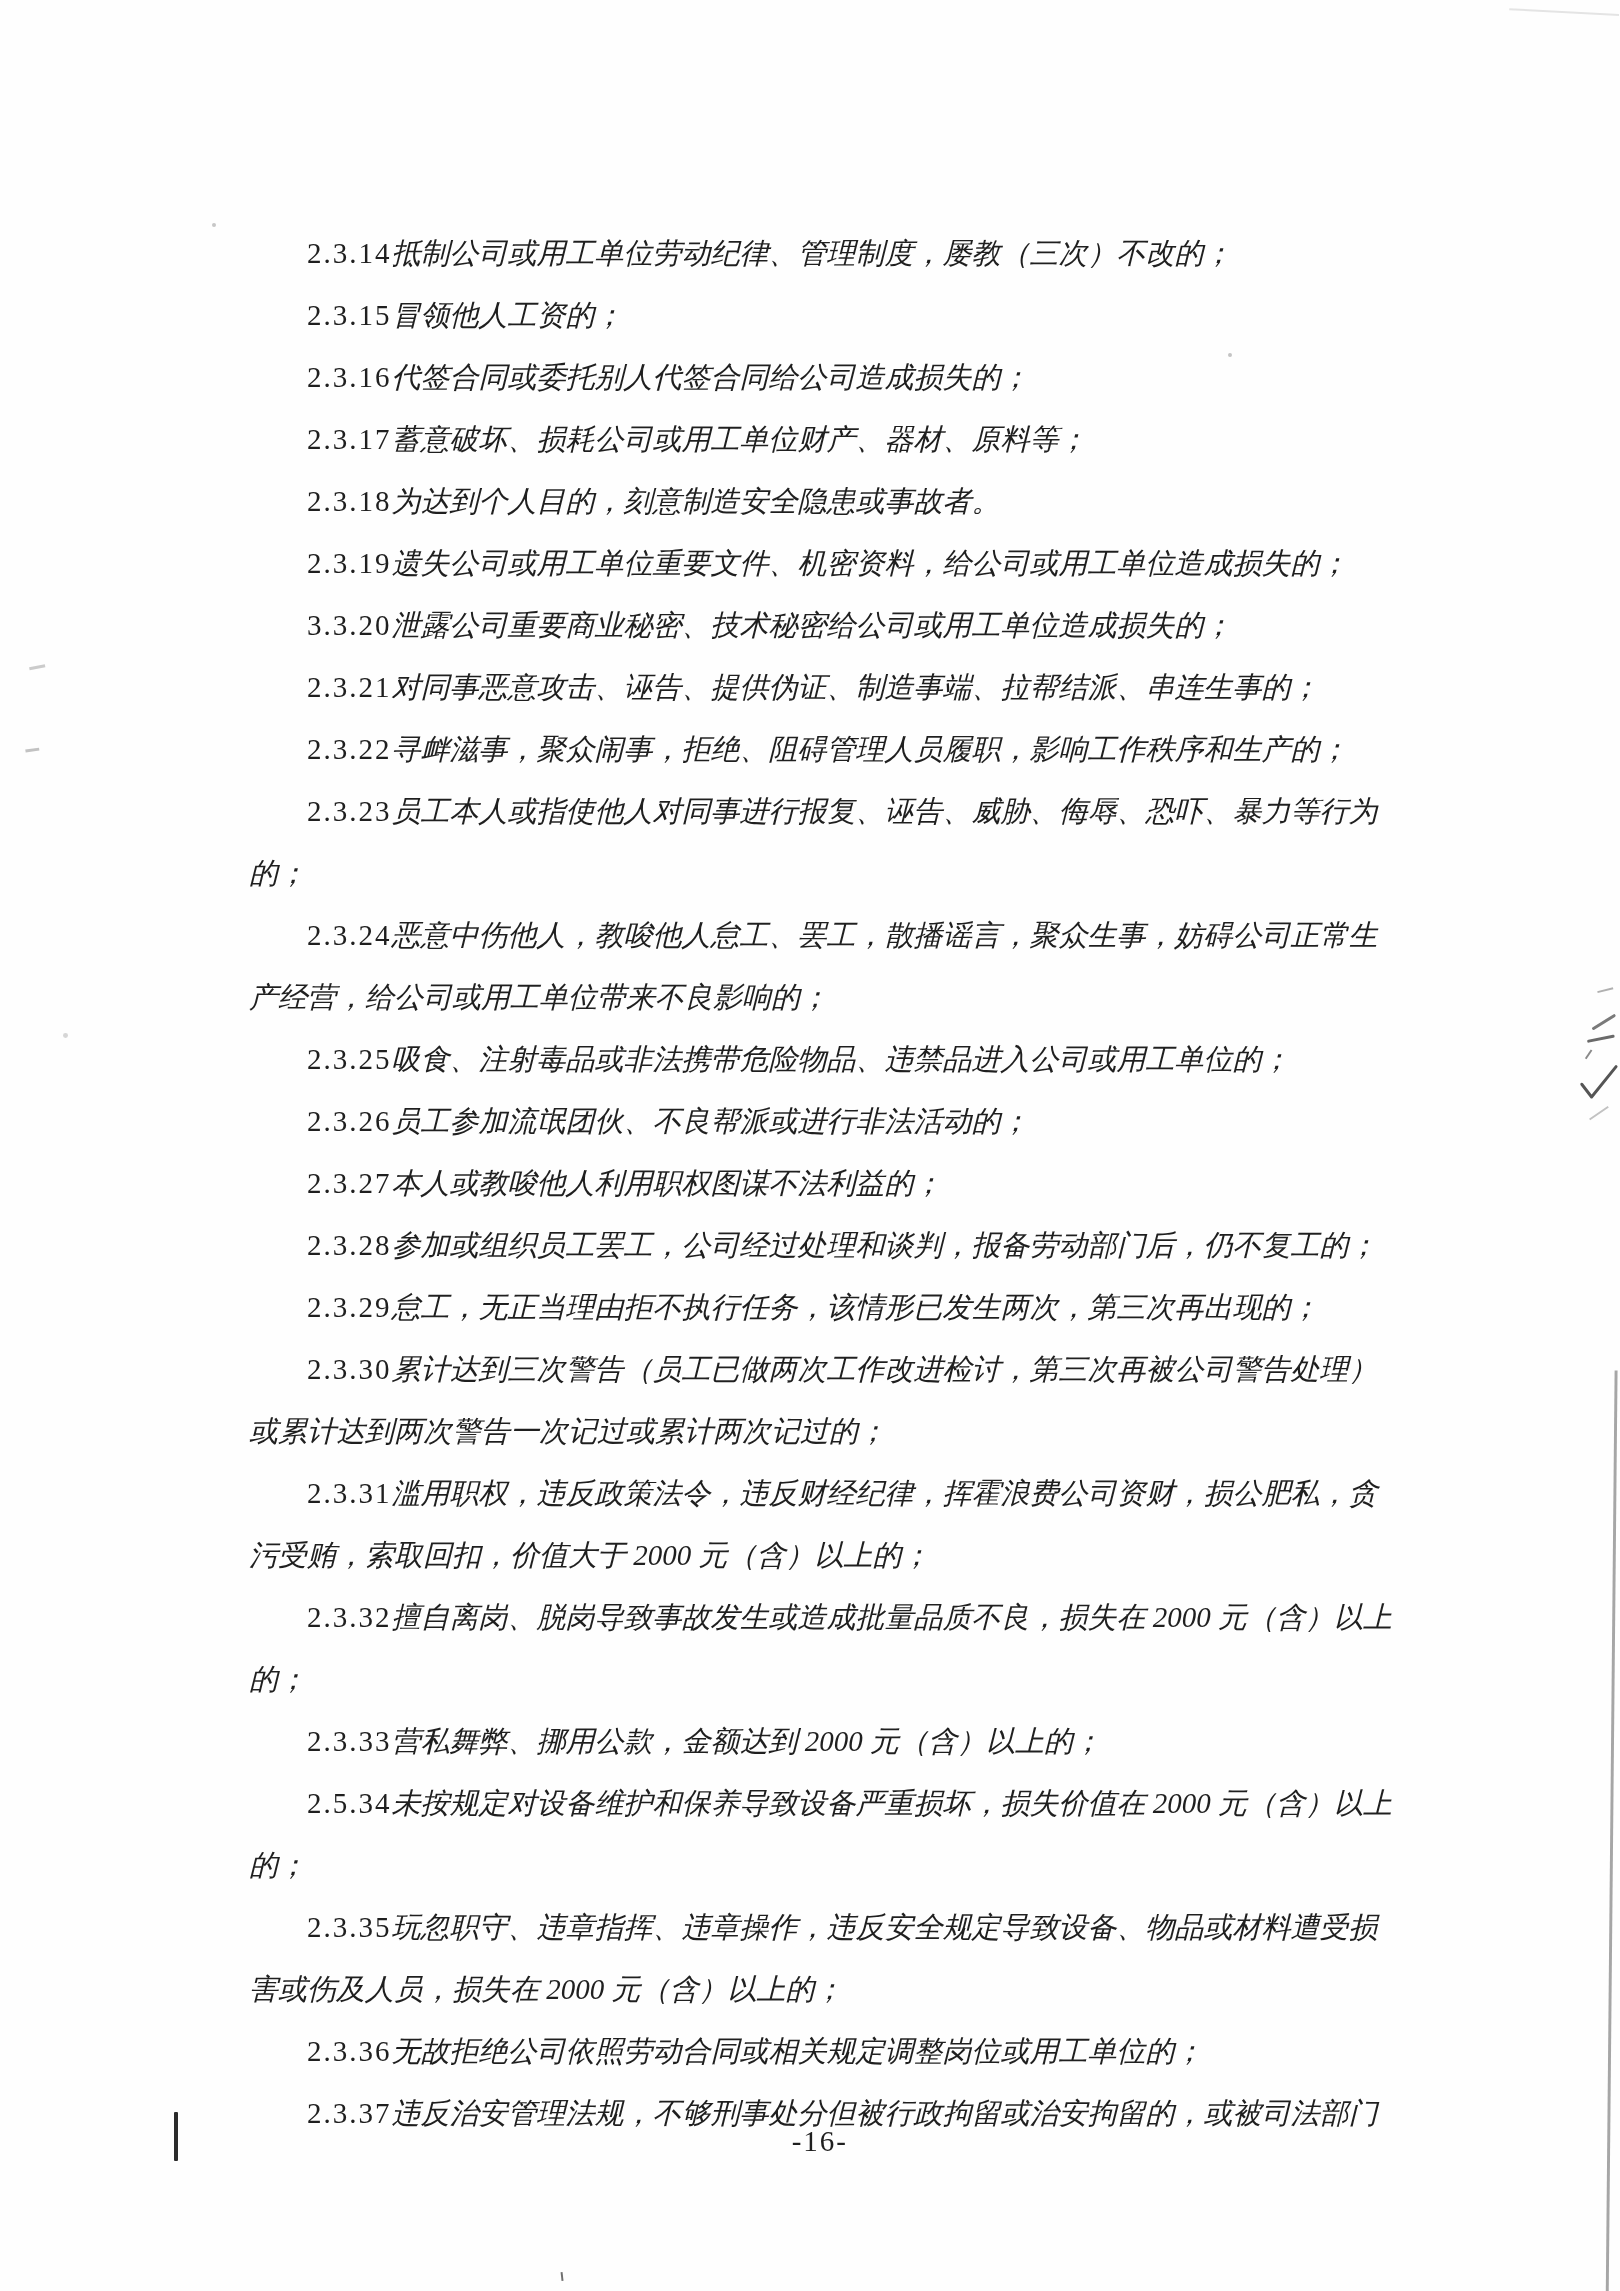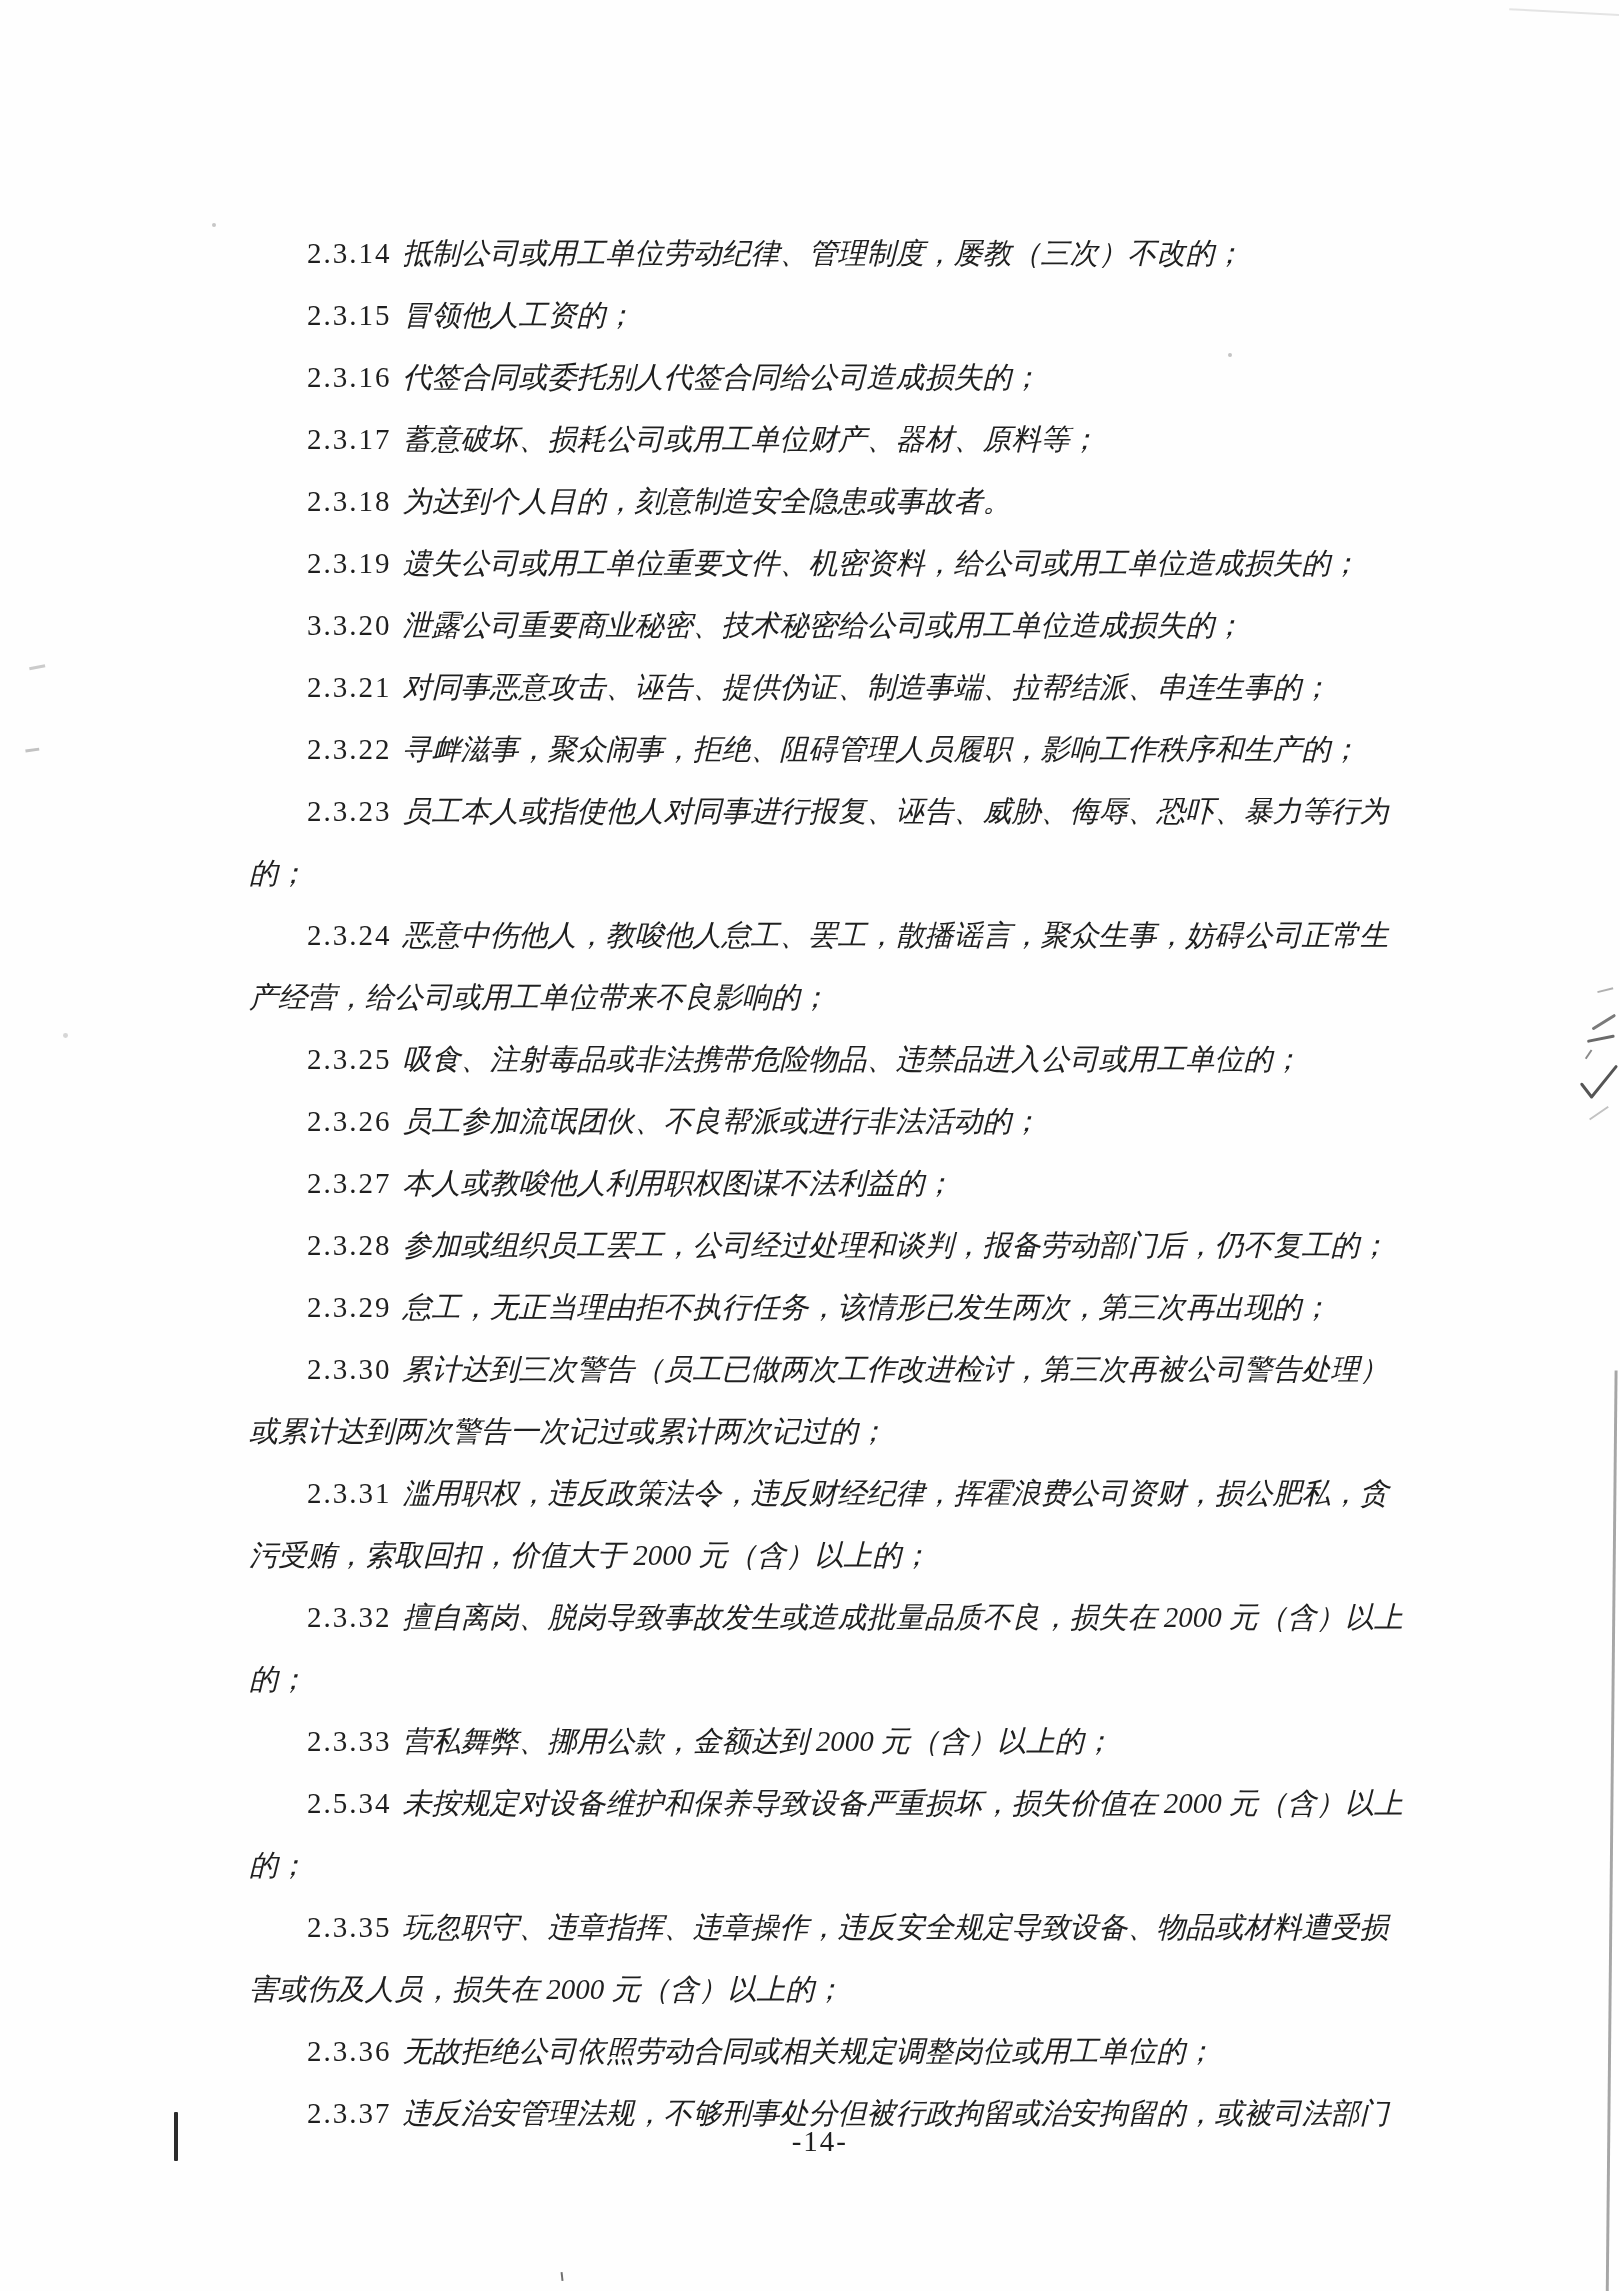--- a/index.html
+++ b/index.html
@@ -9,21 +9,21 @@
     position:relative;
     overflow:hidden;
     font-family:"Liberation Serif","DejaVu Serif",serif;
   }
   .page{position:absolute;inset:0;background:#fefefe;}
   .clauses{
     position:absolute;left:249px;top:222px;width:1191px;
     color:#1f1f1f;font-size:29px;line-height:62px;
   }
   .clause{margin:0;text-indent:2em;white-space:pre-wrap;}
-  .clause .num{letter-spacing:2px;margin-right:11px;}
+  .clause .num{letter-spacing:2px;margin-right:0;}
   .clause .txt{letter-spacing:0px;font-style:italic;}
   .pagenum{
     position:absolute;top:2125px;left:19.6px;right:0;
     text-align:center;font-size:29px;color:#1f1f1f;letter-spacing:2px;
   }
   .margin-bar{
     position:absolute;left:174px;top:2112px;width:3.9px;height:49px;
     background:#2b2b2b;border-radius:1px;
   }
   .artifact-svg{position:absolute;left:0;top:0;pointer-events:none;}
@@ -61,21 +61,21 @@
 的；</span></p>
       <p class="clause"><span class="num">2.3.33</span><span class="txt">营私舞弊、挪用公款，金额达到 2000 元（含）以上的；</span></p>
       <p class="clause"><span class="num">2.5.34</span><span class="txt">未按规定对设备维护和保养导致设备严重损坏，损失价值在 2000 元（含）以上
 的；</span></p>
       <p class="clause"><span class="num">2.3.35</span><span class="txt">玩忽职守、违章指挥、违章操作，违反安全规定导致设备、物品或材料遭受损
 害或伤及人员，损失在 2000 元（含）以上的；</span></p>
       <p class="clause"><span class="num">2.3.36</span><span class="txt">无故拒绝公司依照劳动合同或相关规定调整岗位或用工单位的；</span></p>
       <p class="clause"><span class="num">2.3.37</span><span class="txt">违反治安管理法规，不够刑事处分但被行政拘留或治安拘留的，或被司法部门</span></p>
     </main>
 
-  <div class="pagenum">-14-</div>
+  <div class="pagenum">-16-</div>
 
   <div class="margin-bar"></div>
 
   <svg class="artifact-svg" width="1620" height="2292" viewBox="0 0 1653 2338">
 
     <line x1="1540" y1="9" x2="1652" y2="15" stroke="#e4e4e4" stroke-width="2"></line>
 
     <line x1="1649" y1="1398" x2="1640" y2="2338" stroke="#a6a6a6" stroke-width="3"></line>
 
     <path d="M1630,1012 l16,-4" stroke="#b0b0b0" stroke-width="2" fill="none"></path>

